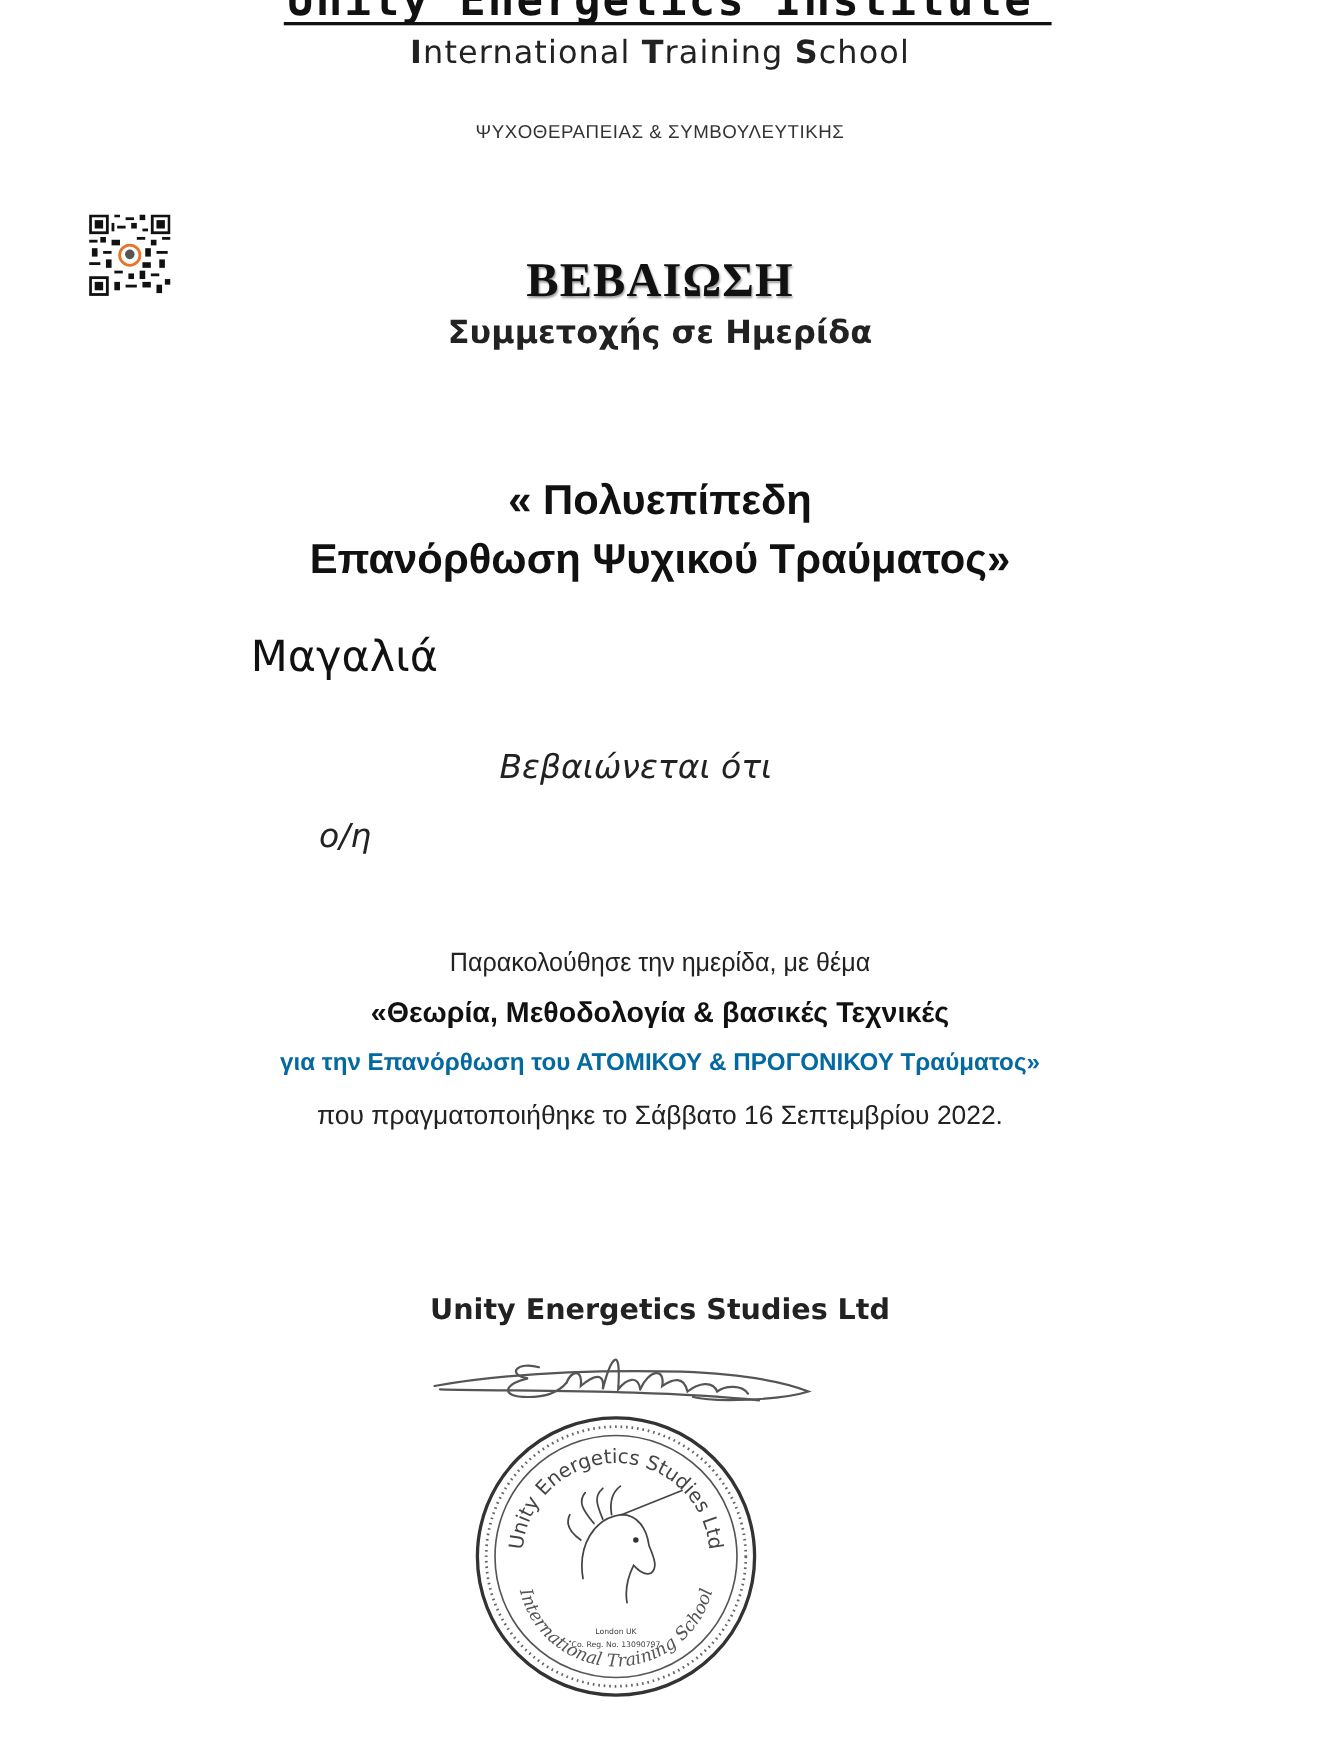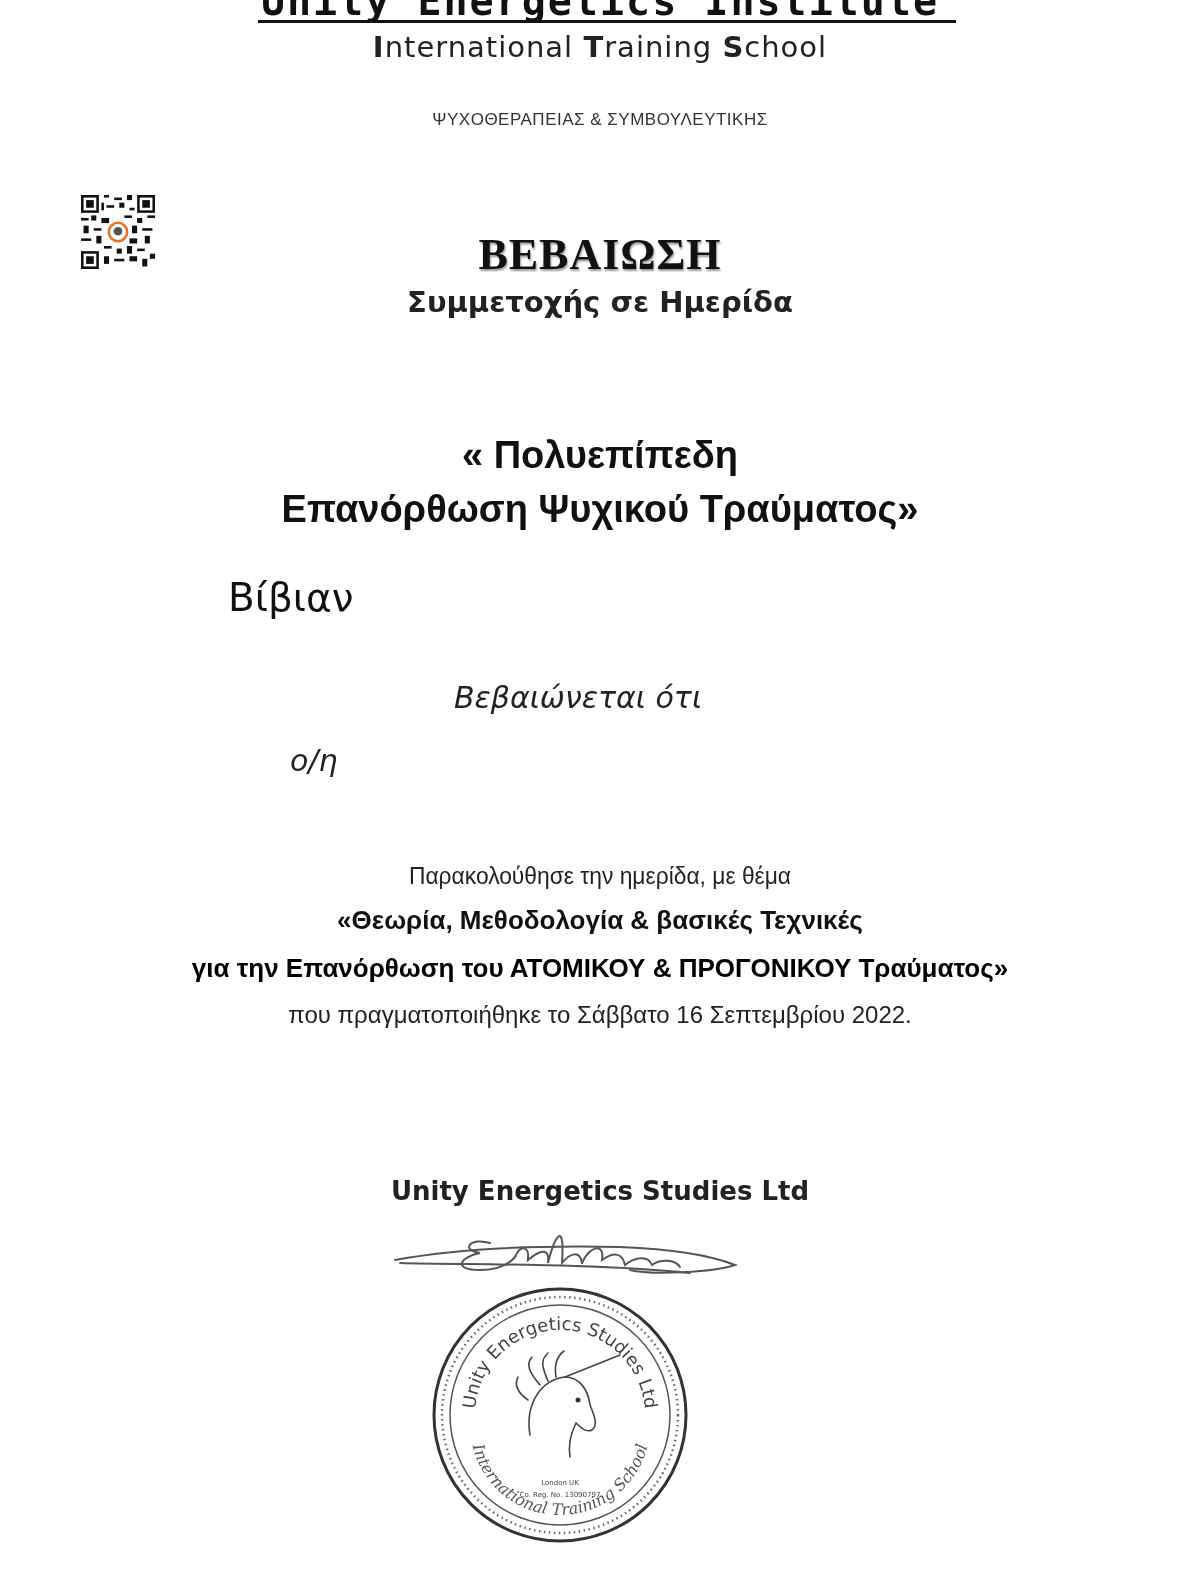--- a/index.html
+++ b/index.html
@@ -13,21 +13,21 @@
   #inst-greek { top:74px; font-size:17px; color:#333; font-family:"Liberation Sans", sans-serif; letter-spacing:0.5px;margin-top:36px; }
   #qr { top:195px; left:81px; width:74px; height:74px; }
   #cert-title { top:205px; font-family:"Liberation Serif", serif; font-weight:bold; font-size:44px; letter-spacing:1px; color:#111; text-shadow:1px 2px 2px #999;margin-top:24px; }
   #cert-sub { top:285px; font-size:29px; font-weight:bold; color:#222; }
   #seminar { top:428px; font-family:"Liberation Sans", sans-serif; font-weight:bold; font-size:38px; line-height:54px; color:#111; }
   #name { top:570px; left:228px; font-size:39px; line-height:56px; color:#111; font-family:"DejaVu Sans", sans-serif; }
   #certify { top:680px; left:454px; font-style:italic; font-size:30px; color:#222; }
   #oh { top:743px; left:290px; font-style:italic; font-size:30px; color:#222; }
   #attended { top:862px; font-family:"Liberation Sans", sans-serif; font-size:24px; color:#222; transform:scaleX(0.95); }
   #topic1 { top:905px; font-family:"Liberation Sans", sans-serif; font-weight:bold; font-size:26px; color:#111; }
-  #topic2 { top:953px; font-family:"Liberation Sans", sans-serif; font-weight:bold; font-size:26px; color:#000000; }
+  #topic2 { top:953px; font-family:"Liberation Sans", sans-serif; font-weight:bold; font-size:22px; color:#0369a1; }
   #held { top:1001px; font-family:"Liberation Sans", sans-serif; font-size:24px; color:#222; }
   #company { top:1176px; font-size:26px; font-weight:bold; color:#222; }
   #signature { top:1215px; left:390px; width:350px; height:80px; }
   #stamp { top:1285px; left:430px; width:260px; height:260px; }
 </style>
 </head>
 <body>
 
 <div class="abs center" id="inst-title">Unity Energetics Institute</div>
 <div class="abs" id="inst-rule"></div>
@@ -85,21 +85,21 @@
 
 <div class="abs center" id="cert-title">ΒΕΒΑΙΩΣΗ</div>
 <div class="abs center" id="cert-sub">Συμμετοχής σε Ημερίδα</div>
 
 <div class="abs center" id="seminar">
   <div>« Πολυεπίπεδη</div>
   <div>Επανόρθωση Ψυχικού Τραύματος»</div>
 </div>
 
 <div class="abs" id="name">
-  <div>Βίβιαν</div>
+  <div>Μαγαλιά</div>
 </div>
 
 <div class="abs" id="certify">Βεβαιώνεται ότι</div>
 <div class="abs" id="oh">ο/η</div>
 
 <div class="abs center" id="attended">Παρακολούθησε την ημερίδα, με θέμα</div>
 <div class="abs center" id="topic1">«Θεωρία, Μεθοδολογία &amp; βασικές Τεχνικές</div>
 <div class="abs center" id="topic2">για την Επανόρθωση του ΑΤΟΜΙΚΟΥ &amp; ΠΡΟΓΟΝΙΚΟΥ Τραύματος»</div>
 <div class="abs center" id="held">που πραγματοποιήθηκε το Σάββατο 16 Σεπτεμβρίου 2022.</div>
 

